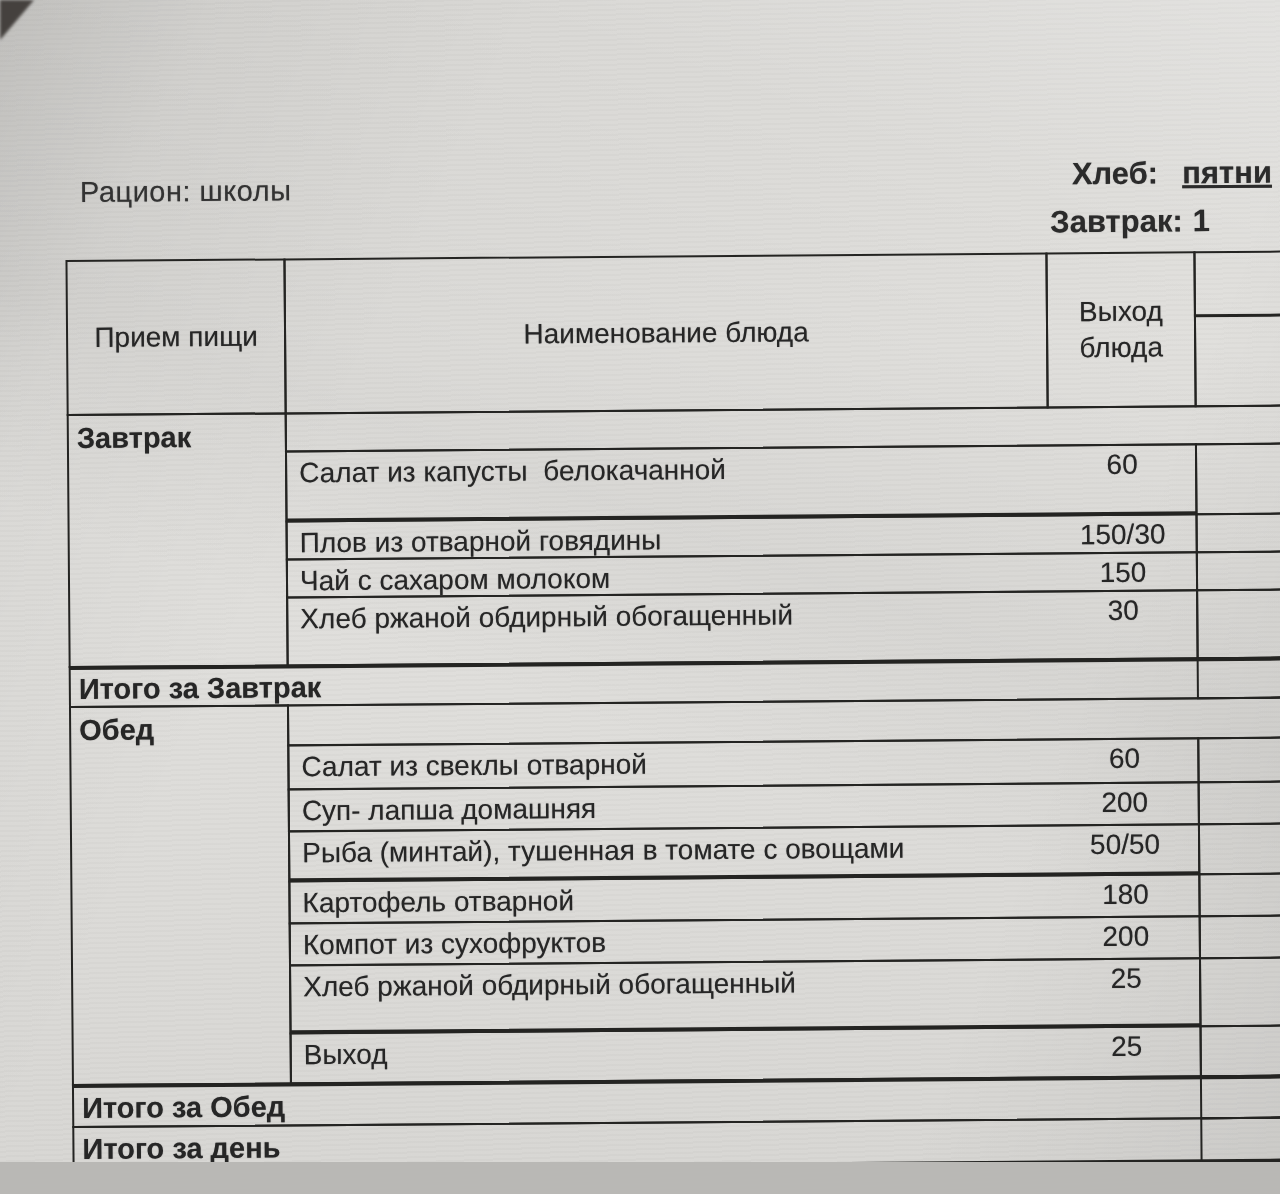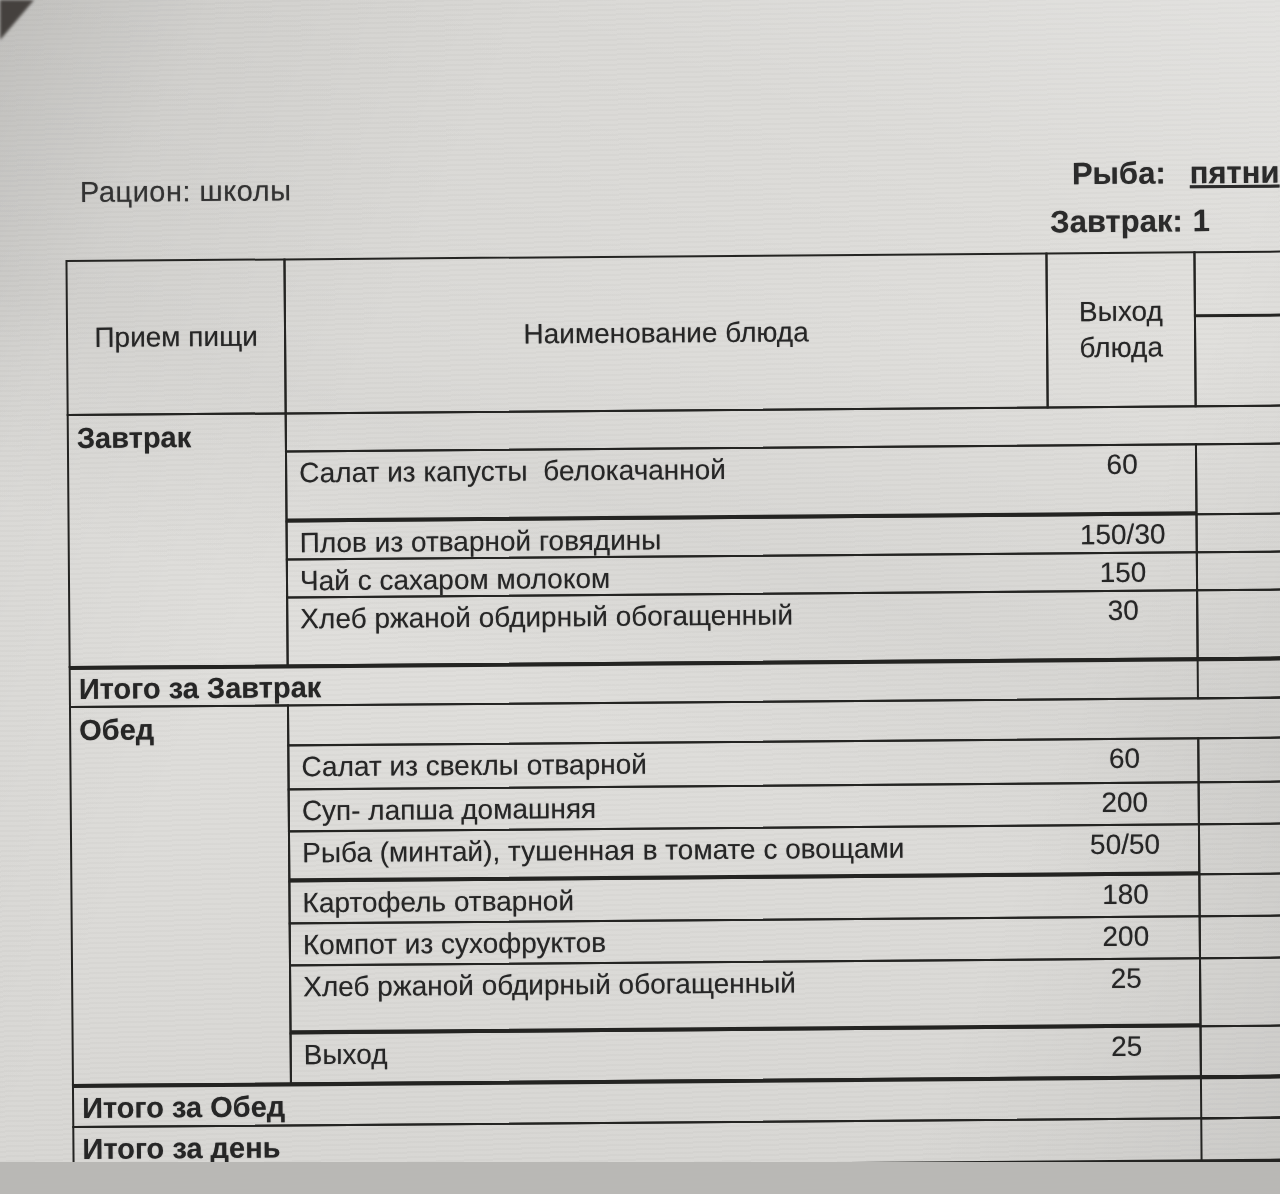--- a/index.html
+++ b/index.html
@@ -86,21 +86,21 @@
 <div class="photo">
   <div class="scan-texture"></div>
   <div class="fold-shade"></div>
   <div class="corner-artifact"></div>
 
   <div class="sheet">
 
     <div class="ration txt">Рацион: школы</div>
 
     <div class="day-line txt">
-      <span>Рыба:</span><span class="day-value">пятни</span>
+      <span>Хлеб:</span><span class="day-value">пятни</span>
     </div>
 
     <div class="week-line txt">
       <span>Завтрак:</span><span class="week-value">1</span>
     </div>
 
     <div class="menu-table">
 
       <div class="cell center txt" style="left:0;top:0;width:220px;height:156px;">Прием пищи</div>
       <div class="cell center txt" style="left:218px;top:0;width:764px;height:156px;">Наименование блюда</div>

